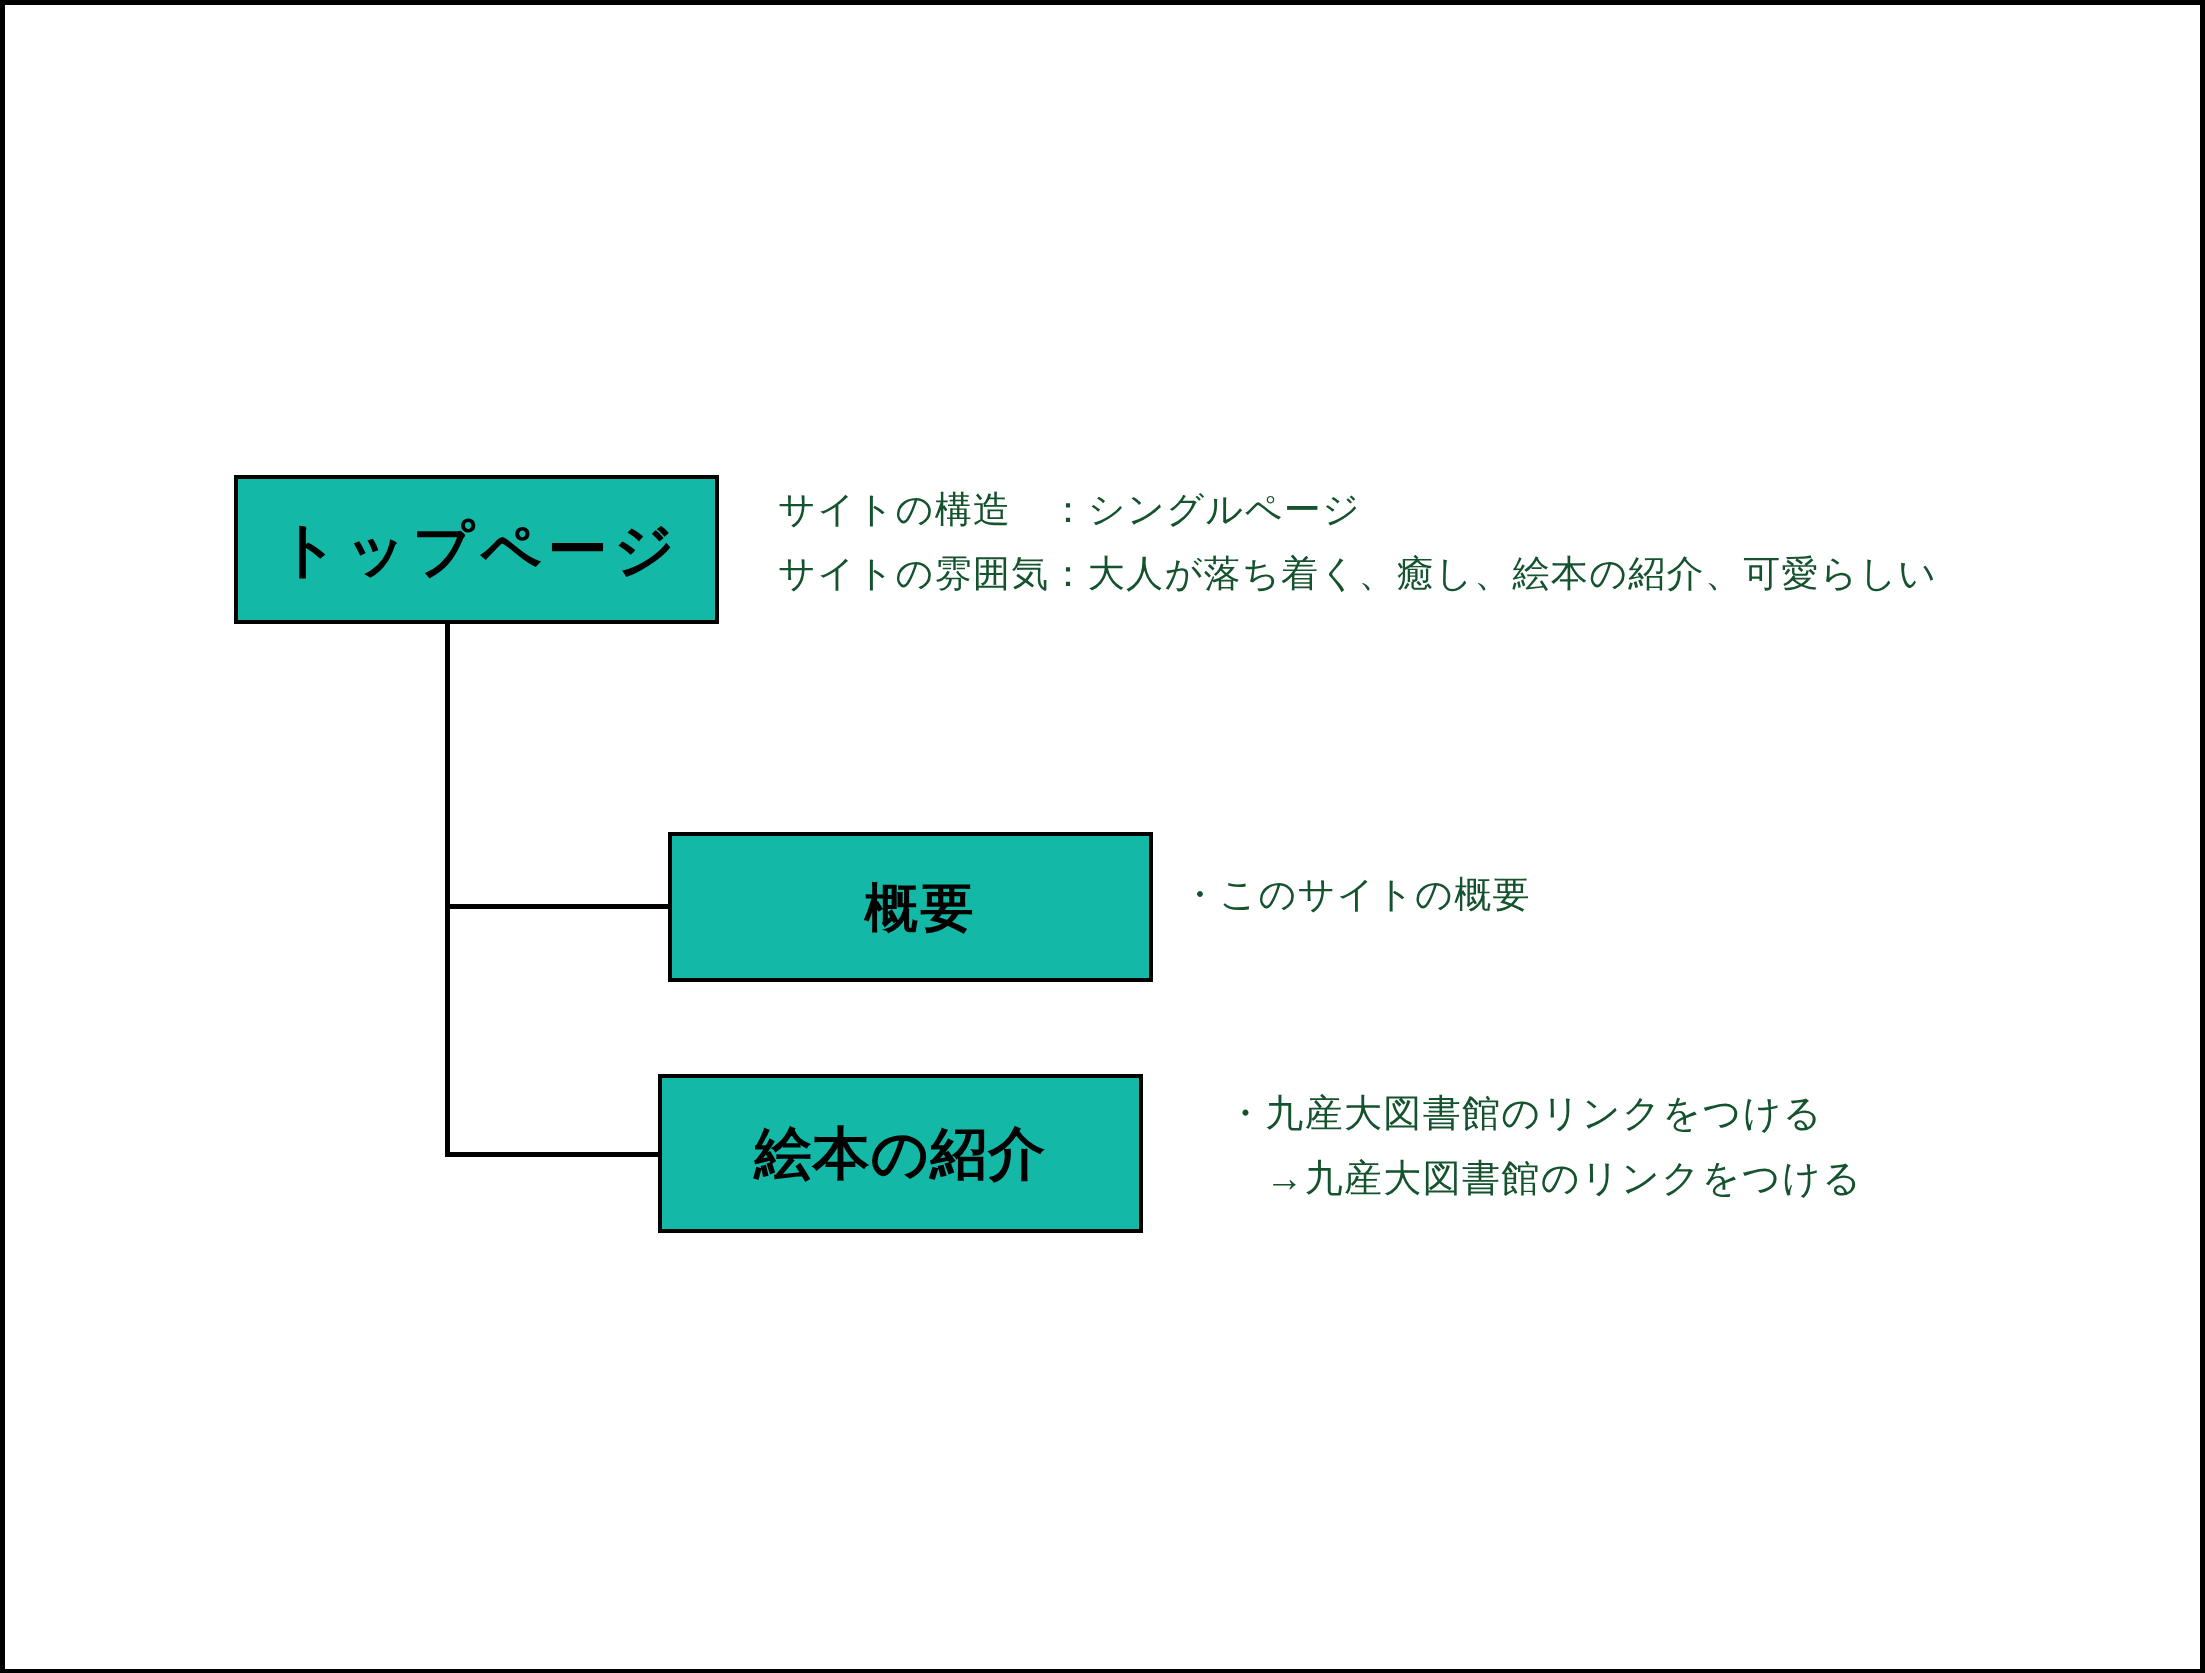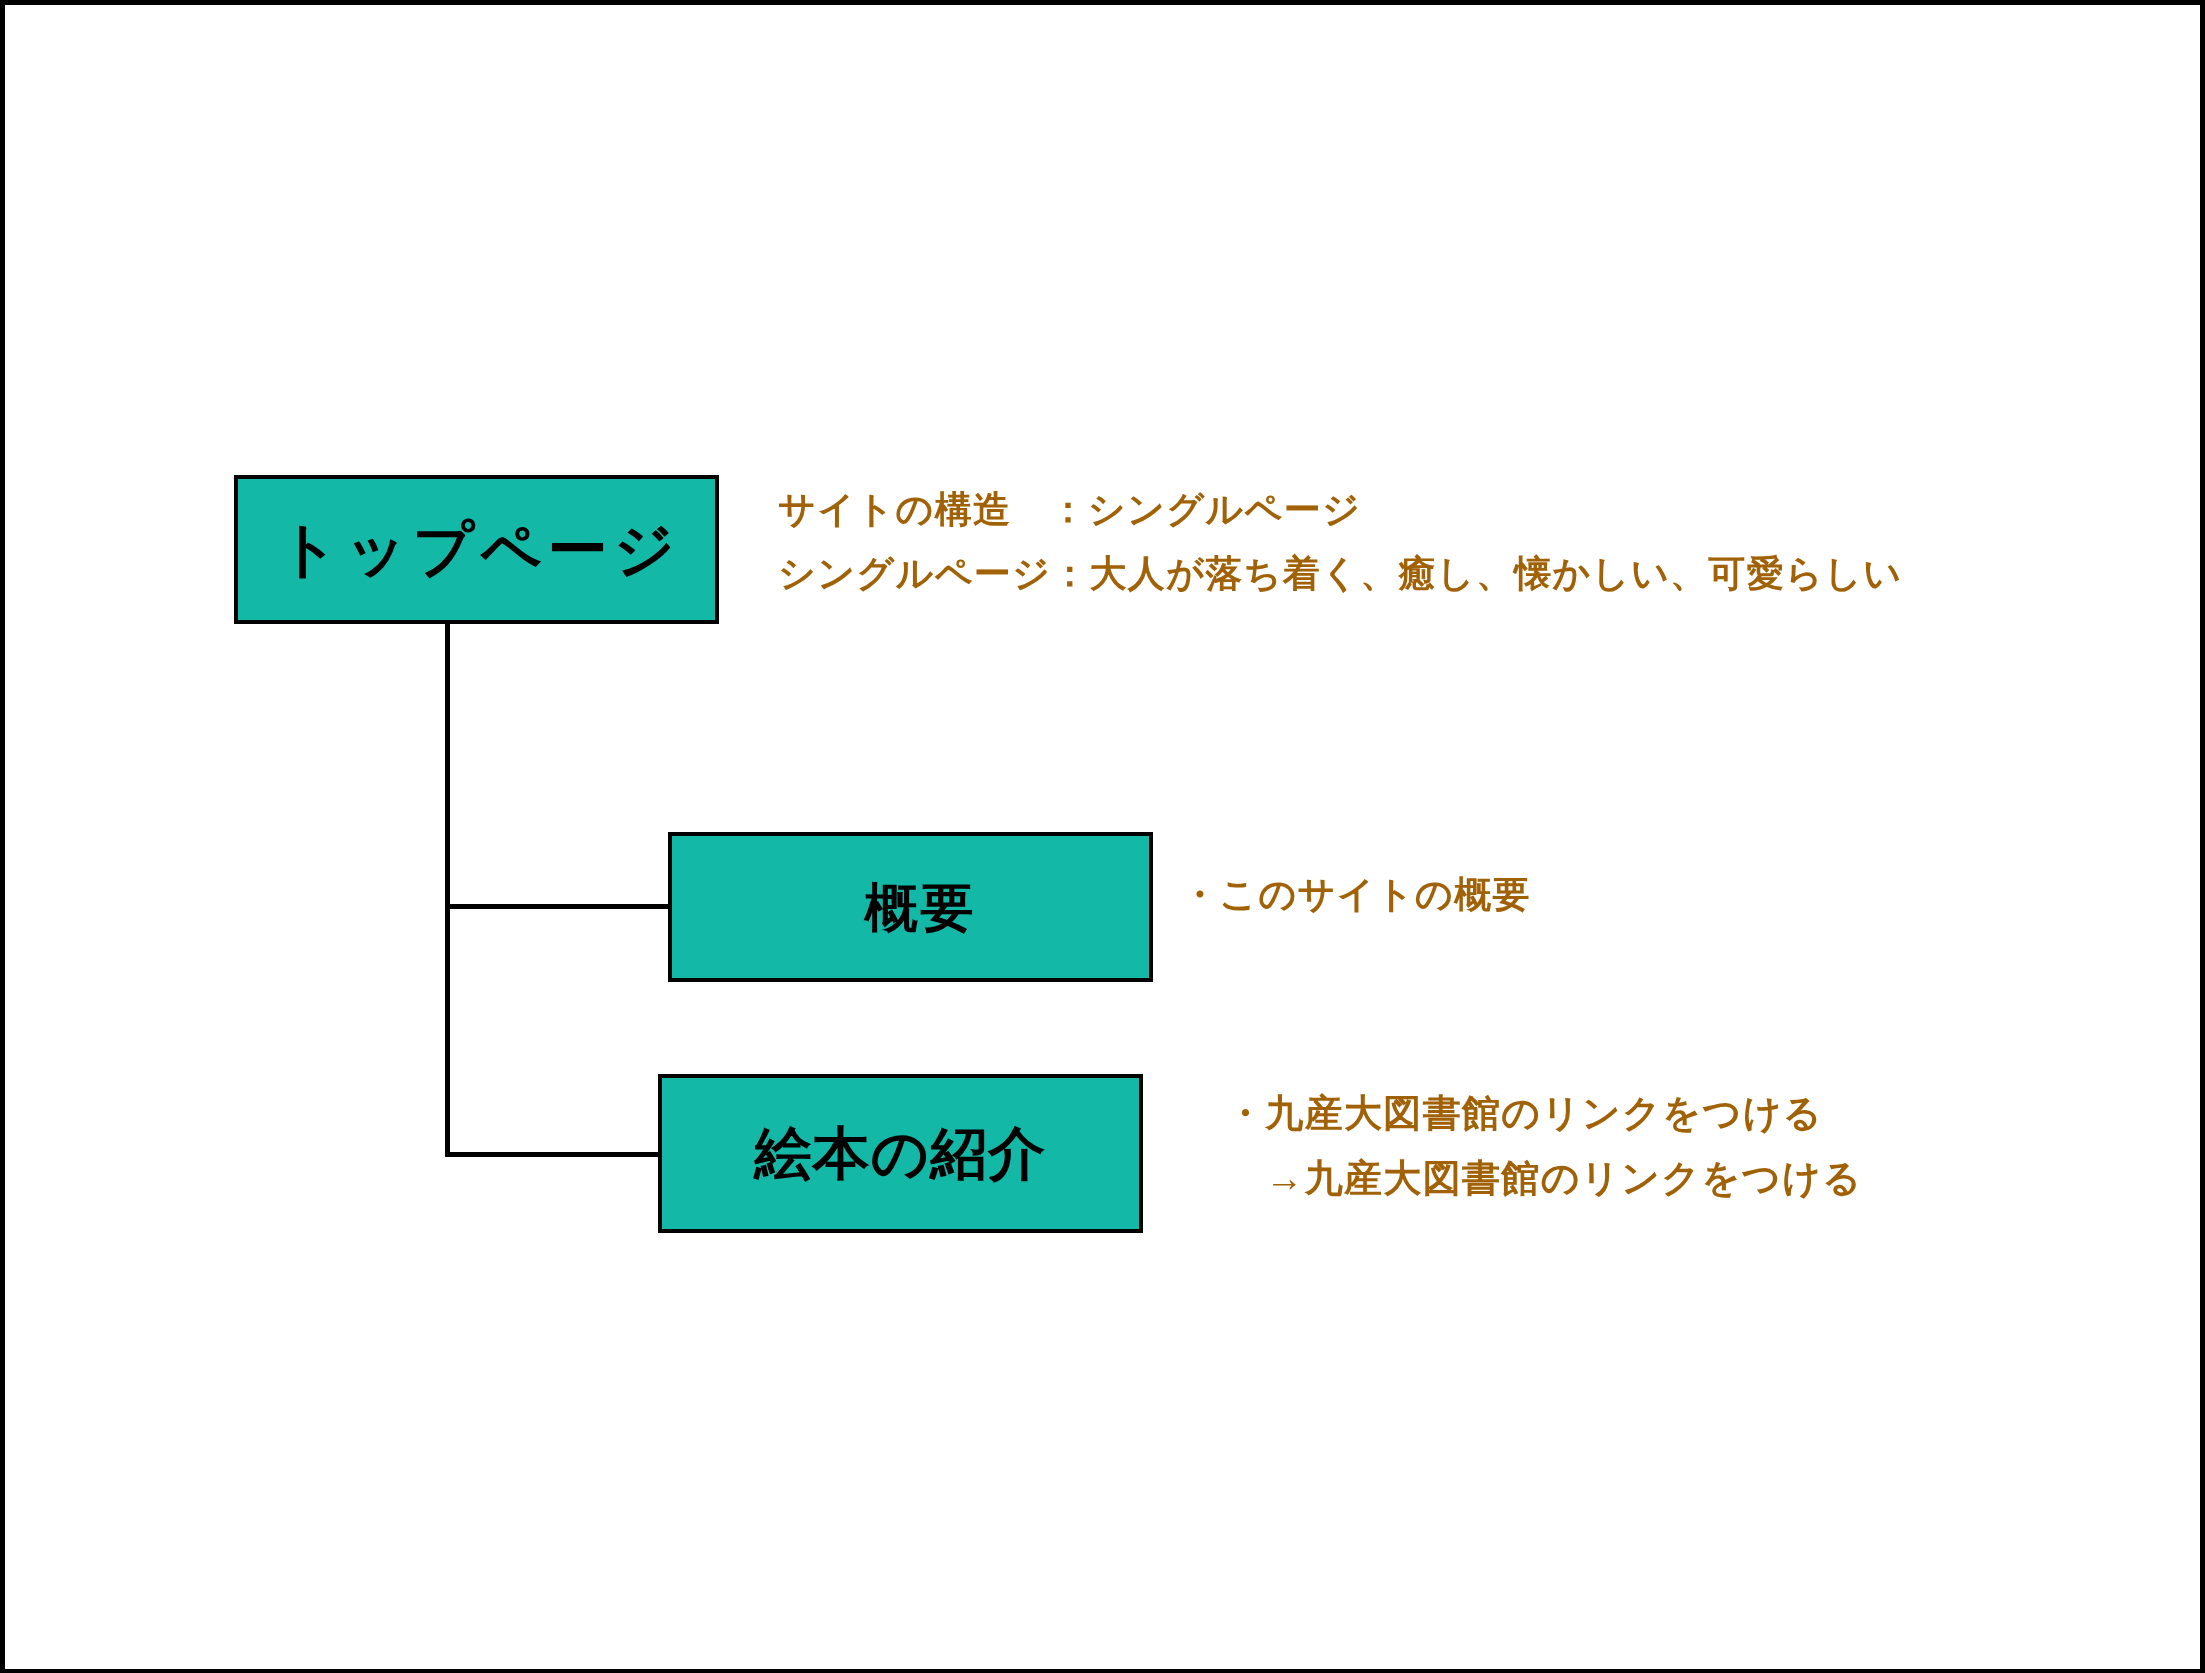--- a/index.html
+++ b/index.html
@@ -107,22 +107,22 @@
   #conn-branch-books {
     left: 445px;
     top: 1152px;
     width: 218px;
     height: 4.8px;
   }
 
   
   .annot {
     position: absolute;
-    color: #a16207;
-    font-weight: 700;
+    color: #14532d;
+    font-weight: 400;
     white-space: nowrap;
     z-index: 2;
   }
   .annot .line {
     display: block;
     white-space: pre;
   }
 
   #annot-top {
     left: 778px;
@@ -152,21 +152,21 @@
 <div id="canvas">
 
   <div id="page-frame"></div>
 
   <div class="node-box" id="node-top">
     <span class="node-label">トップページ</span>
   </div>
 
   <div class="annot" id="annot-top">
     <span class="line">サイトの構造　：シングルページ</span>
-    <span class="line">シングルページ：大人が落ち着く、癒し、懐かしい、可愛らしい</span>
+    <span class="line">サイトの雰囲気：大人が落ち着く、癒し、絵本の紹介、可愛らしい</span>
   </div>
 
   <div class="conn" id="conn-trunk"></div>
   <div class="conn" id="conn-branch-overview"></div>
   <div class="conn" id="conn-branch-books"></div>
 
   <div class="node-box" id="node-overview">
     <span class="node-label">概要</span>
   </div>
 

